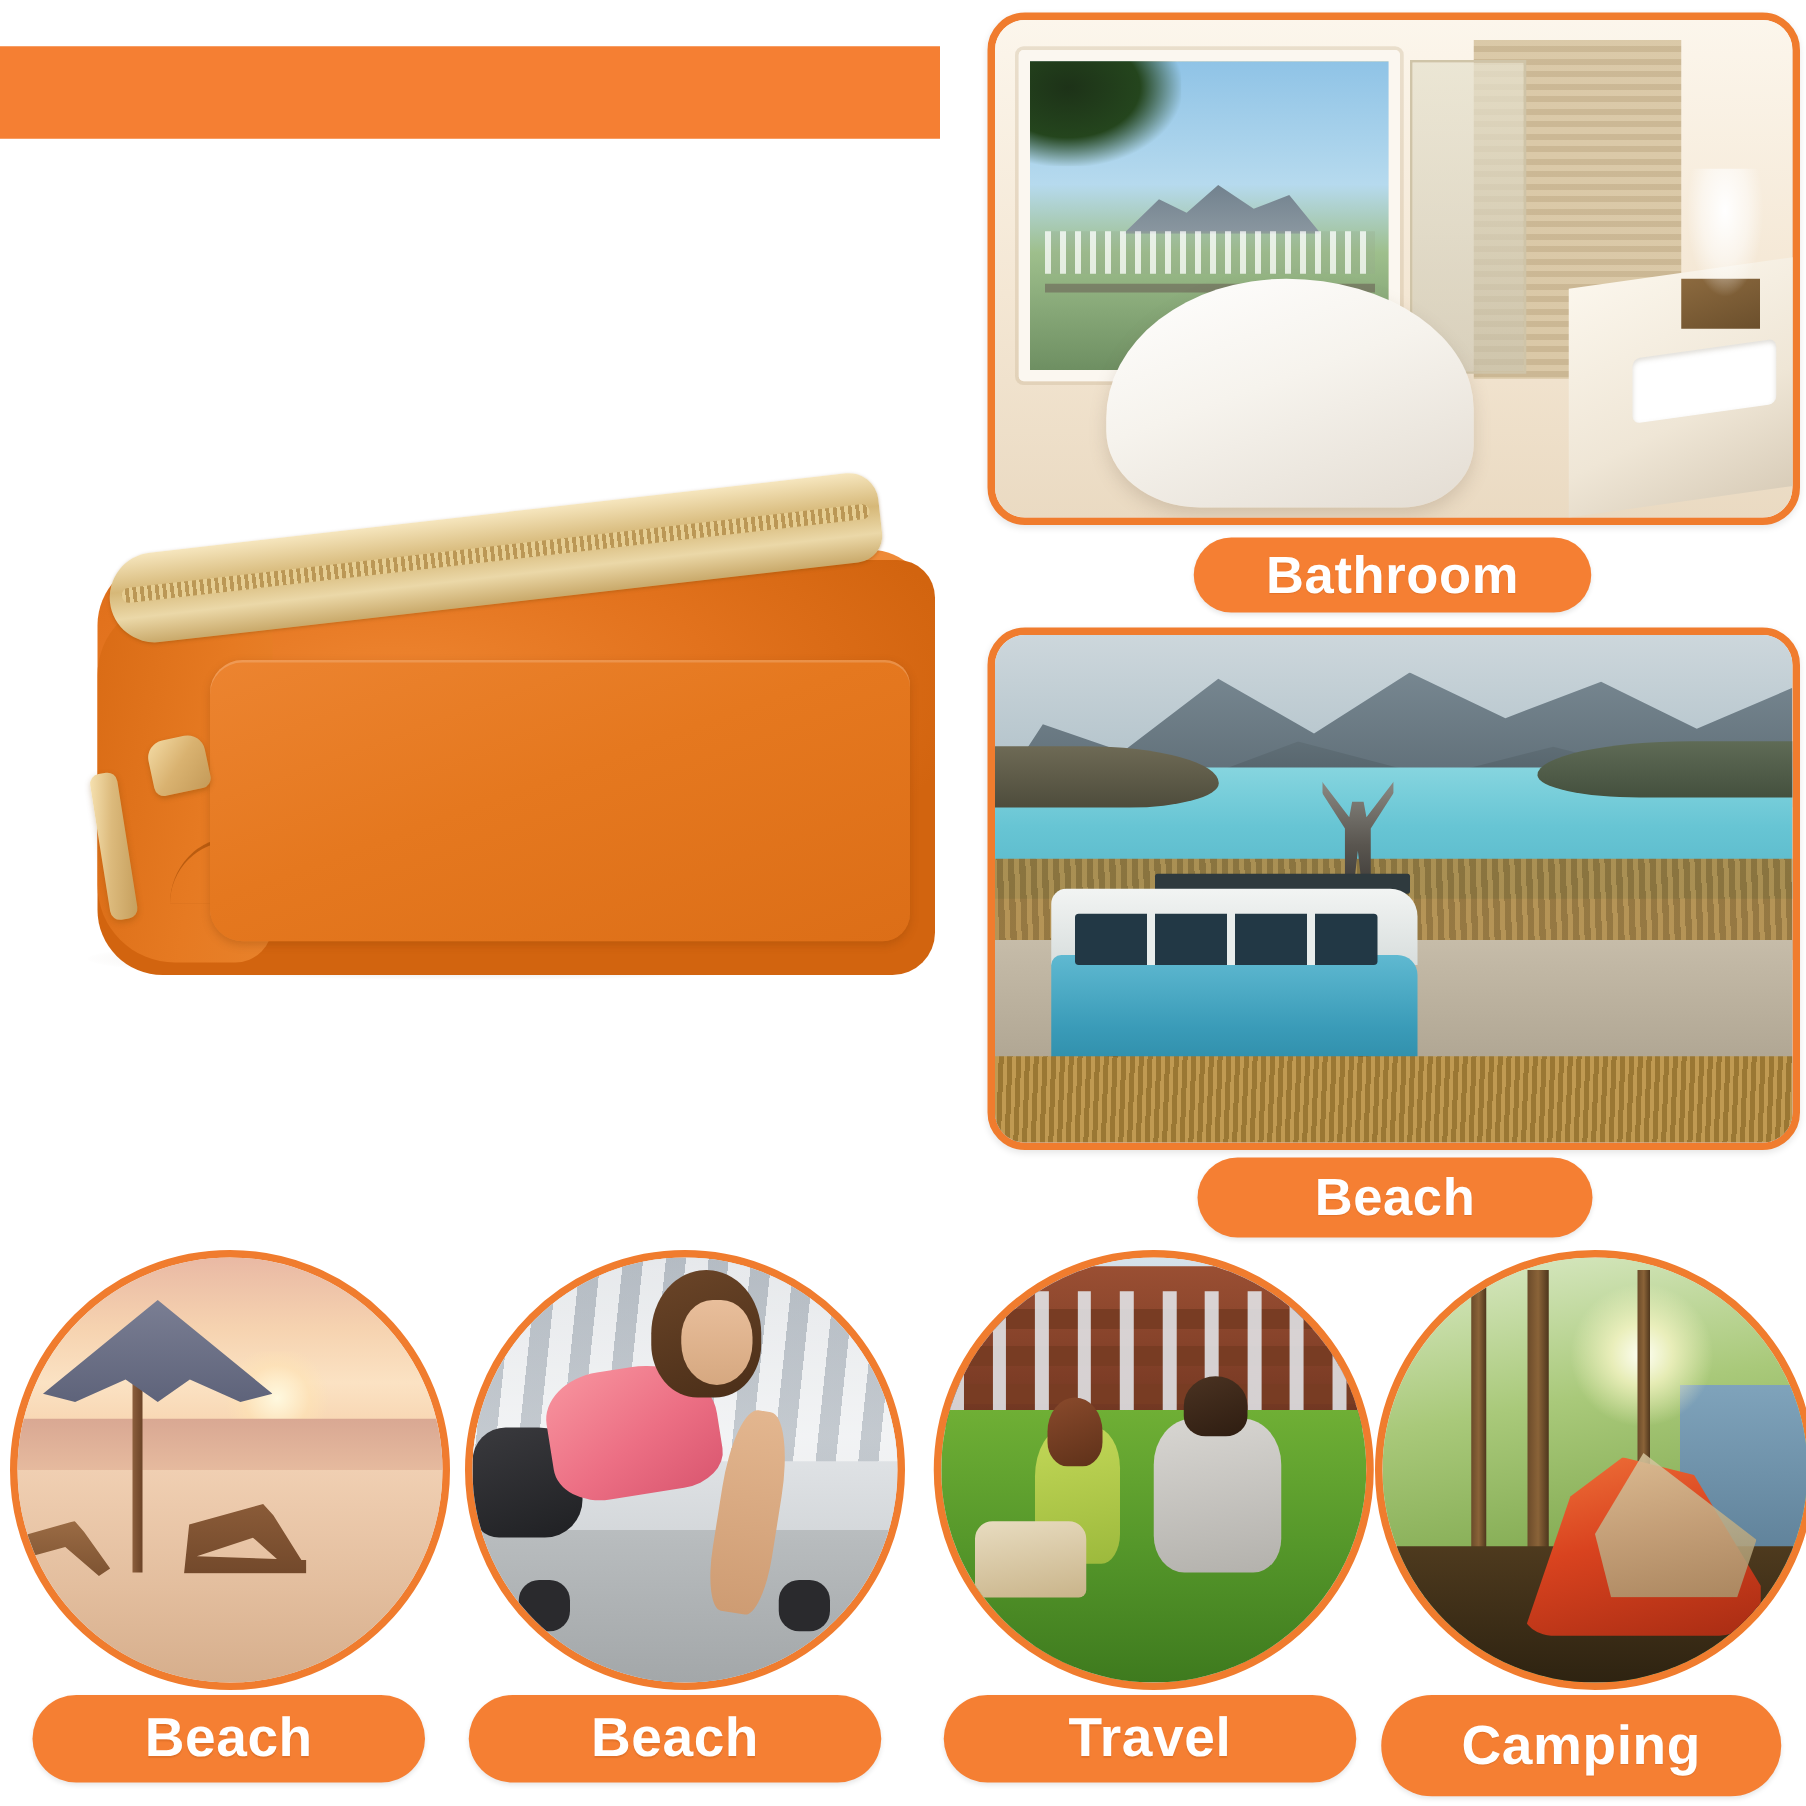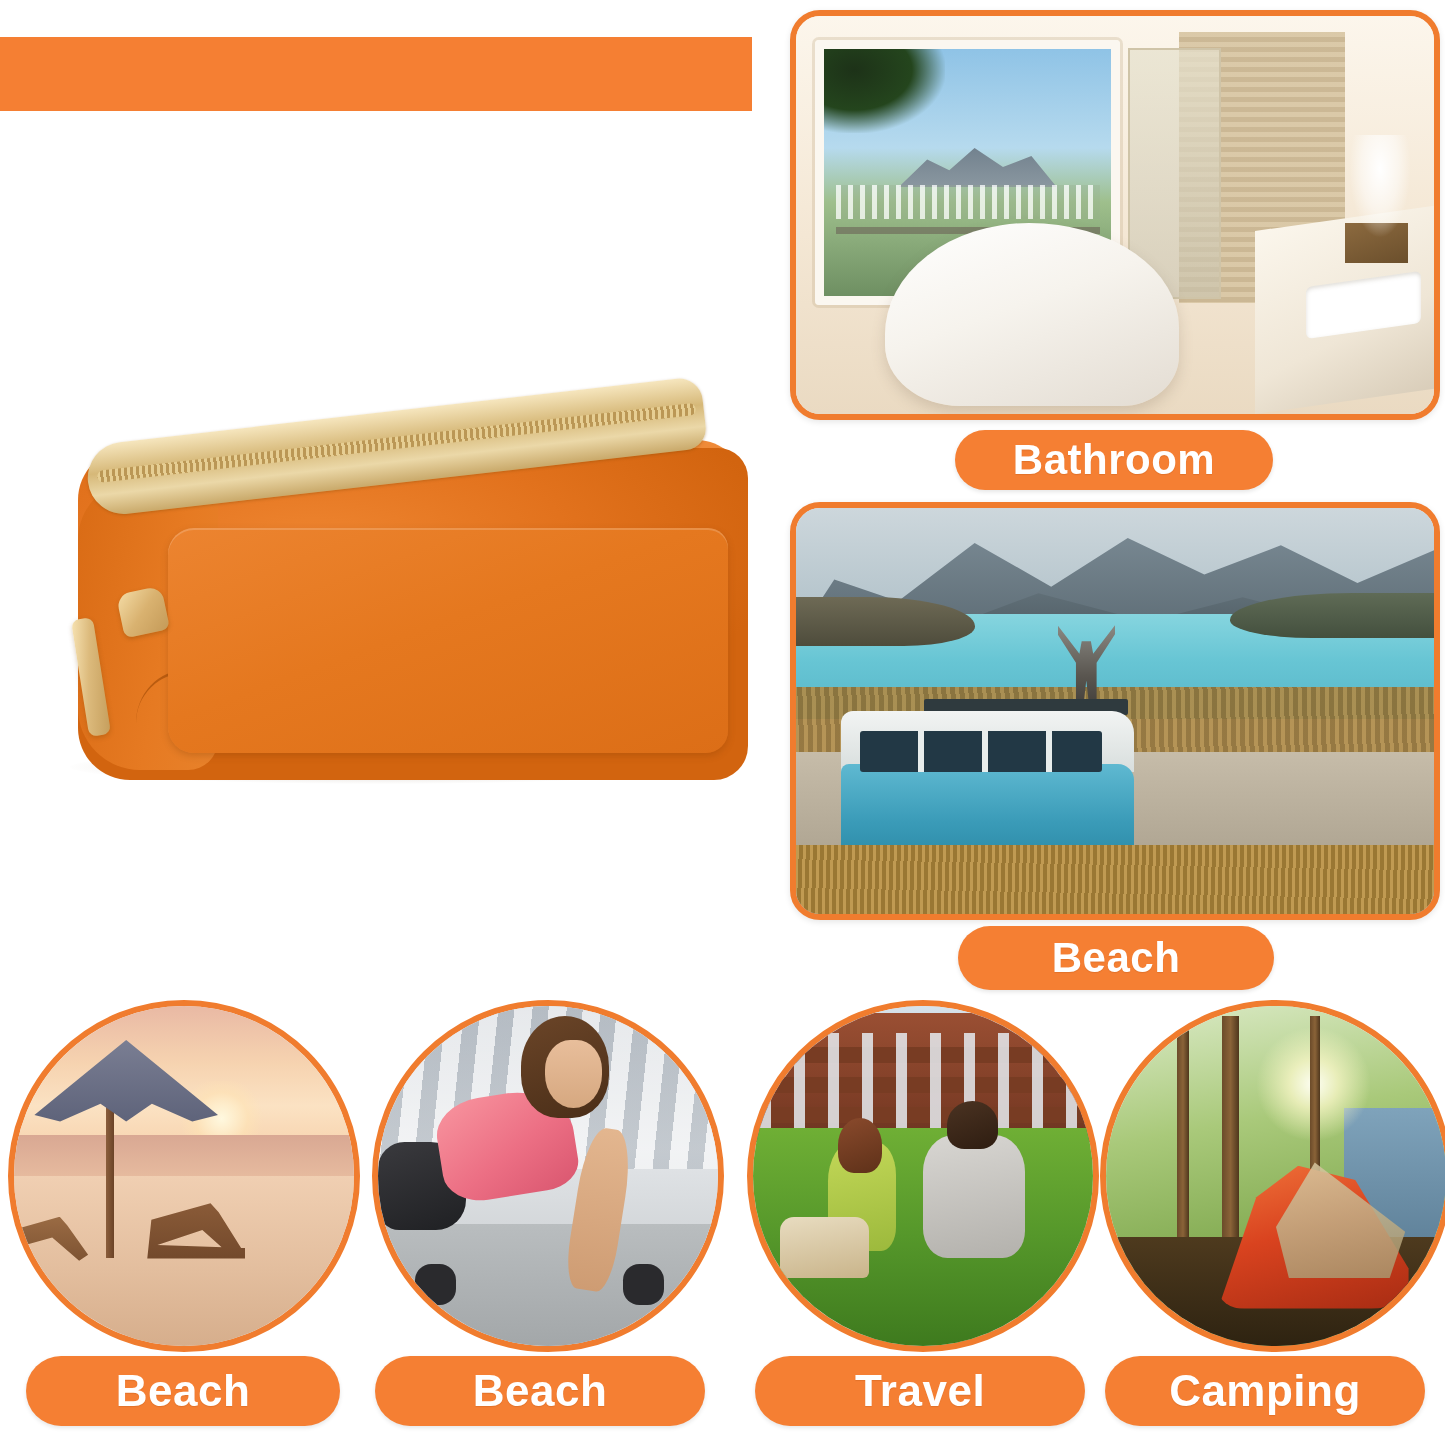--- a/index.html
+++ b/index.html
@@ -530,21 +530,21 @@
     box-shadow: 0 2px 4px rgba(0,0,0,0.10);
   }
   .pill-big { font-size: 42px; }
   .pill-sm  { font-size: 44px; }
 
   #pill-bathroom { left: 955px; top: 430px;  width: 318px; height: 60px; }
   #pill-travel   { left: 958px; top: 926px;  width: 316px; height: 64px; }
   #pill-beach    { left: 26px;   top: 1356px; width: 314px; height: 70px; }
   #pill-sport    { left: 375px;  top: 1356px; width: 330px; height: 70px; }
   #pill-school   { left: 755px;  top: 1356px; width: 330px; height: 70px; }
-  #pill-camping  { left: 1105px; top: 1356px; width: 320px; height: 70px; }
+  #pill-camping  { left: 1105px; top: 1356px; width: 320px; height: 81px; }
 
   #frame-bathroom { left: 790px; top: 10px;  width: 638px; height: 398px; }
   #frame-travel   { left: 790px; top: 502px; width: 638px; height: 406px; }
 
   #circle-beach   { left: 8px;    top: 1000px; }
   #circle-sport   { left: 372px;  top: 1000px; }
   #circle-school  { left: 747px;  top: 1000px; }
   #circle-camping { left: 1100px; top: 1000px; }
 </style>
 </head>

